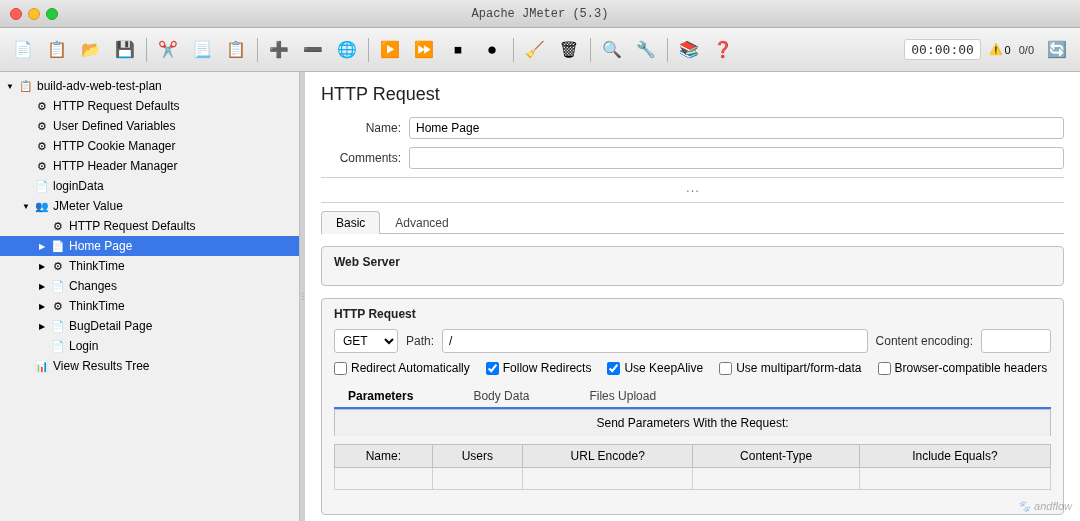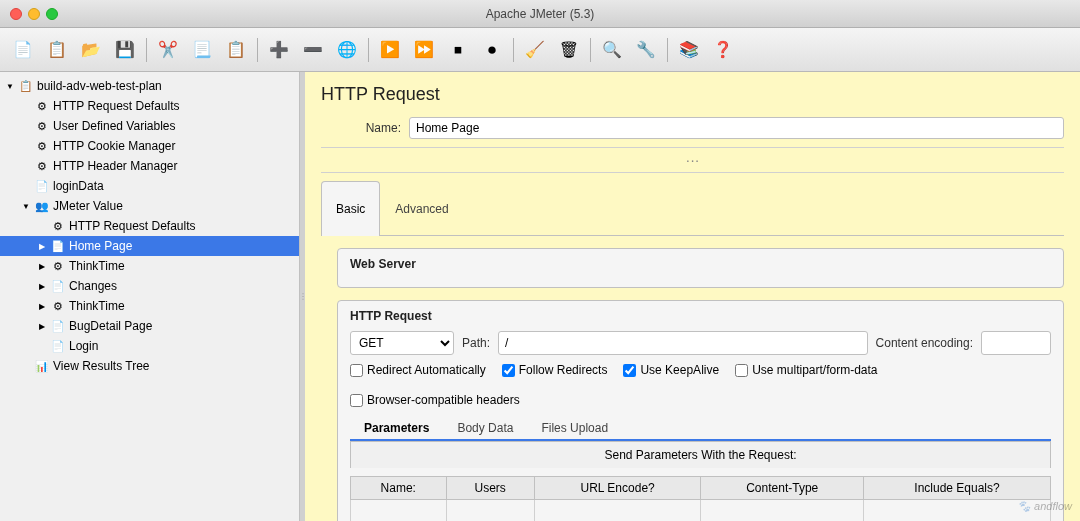--- a/index.html
+++ b/index.html
@@ -36,20 +36,21 @@
       border-radius: 50%;
       cursor: pointer;
     }
     .tl-close { background: #ff5f57; border: 1px solid #e0443e; }
     .tl-minimize { background: #febc2e; border: 1px solid #d4a01a; }
     .tl-maximize { background: #28c840; border: 1px solid #1aab29; }
     .title-text {
       font-size: 12px;
       color: #444;
       font-weight: 500;
+      font-family: Liberation Mono, monospace;
     }
 
     
     .toolbar {
       background: linear-gradient(to bottom, #f5f5f5, #e0e0e0);
       height: 44px;
       display: flex;
       align-items: center;
       padding: 0 8px;
       gap: 4px;
@@ -154,21 +155,21 @@
       cursor: col-resize;
       display: flex;
       align-items: center;
       justify-content: center;
     }
     .resize-dots { font-size: 8px; color: #999; letter-spacing: -1px; }
 
     
     .right-panel {
       flex: 1;
-      background: #fef9c3;
+      background: #ffffff;
       overflow-y: auto;
       padding: 12px 16px;
     }
 
     .panel-title {
       font-size: 18px;
       font-weight: 500;
       color: #222;
       margin-bottom: 12px;
     }
@@ -210,21 +211,21 @@
     }
 
     
     .tabs {
       display: flex;
       gap: 0;
       margin-bottom: 12px;
       border-bottom: 1px solid #c0c0c0;
     }
     .tab {
-      padding: 20px 14px;
+      padding: 4px 14px;
       font-size: 12px;
       cursor: pointer;
       color: #444;
       border: 1px solid transparent;
       border-bottom: none;
       border-radius: 4px 4px 0 0;
       margin-bottom: -1px;
     }
     .tab.active {
       background: #f5f5f5;
@@ -233,21 +234,20 @@
       font-weight: 500;
     }
 
     
     .section-box {
       border: 1px solid #c0c0c0;
       border-radius: 4px;
       padding: 8px 12px;
       margin-bottom: 12px;
       background: #f5f5f5;
-      margin-left: 16px;
     }
     .section-title {
       font-size: 12px;
       font-weight: 600;
       color: #222;
       margin-bottom: 8px;
     }
 
     .server-row {
       display: flex;
@@ -284,21 +284,21 @@
       background: white;
     }
 
     .http-request-row {
       display: flex;
       align-items: center;
       gap: 8px;
       flex-wrap: wrap;
     }
     .method-select {
-      width: 104px;
+      width: 64px;
       height: 24px;
       border: 1px solid #c0c0c0;
       border-radius: 3px;
       padding: 2px 4px;
       font-size: 12px;
       background: white;
       cursor: pointer;
     }
     .path-input {
       flex: 1;
@@ -434,20 +434,29 @@
   <div class="toolbar-separator"></div>
   <div class="toolbar-btn" title="Clear">🧹</div>
   <div class="toolbar-btn" title="Clear All">🗑</div>
   <div class="toolbar-separator"></div>
   <div class="toolbar-btn" title="Search">🔍</div>
   <div class="toolbar-btn" title="Function Helper">🔧</div>
   <div class="toolbar-separator"></div>
   <div class="toolbar-btn" title="Help">📚</div>
   <div class="toolbar-btn" title="About">❓</div>
 
+  <div class="toolbar-right">
+    <span class="timer-display">00:00:00</span>
+    <span class="warning-badge">
+      <span>⚠️</span>
+      <span>0</span>
+    </span>
+    <span class="counter-badge">0/0</span>
+    <div class="toolbar-btn">🔄</div>
+  </div>
 </div>
 
 <div class="main-content">
 
   <div class="sidebar">
 
     <div class="tree-item" style="padding-left:4px;">
       <span class="tree-arrow">▼</span>
       <span class="tree-icon">📋</span>
       <span class="tree-label">build-adv-web-test-plan</span>
@@ -543,20 +552,24 @@
   </div>
 
   <div class="right-panel" style="position:relative;">
     <div class="panel-title">HTTP Request</div>
 
     <div class="form-row">
       <span class="form-label">Name:</span>
       <input class="form-input" type="text" value="Home Page" style="">
     </div>
 
+    <div class="form-row">
+      <span class="form-label">Comments:</span>
+      <input class="form-input" type="text" style="">
+    </div>
 
     <div class="ellipsis-row">
       <span>···</span>
     </div>
 
     <div class="tabs">
       <div class="tab active">
         <span>Basic</span>
       </div>
       <div class="tab">
@@ -596,21 +609,21 @@
         <label class="checkbox-item">
           <input type="checkbox" style="">
           <span>Use multipart/form-data</span>
         </label>
         <label class="checkbox-item">
           <input type="checkbox" style="">
           <span>Browser-compatible headers</span>
         </label>
       </div>
 
-      <div class="sub-tabs" style="margin-top:10px;">
+      <div class="sub-tabs" style="margin-top:10px;gap:32px;">
         <div class="sub-tab active">
           <span>Parameters</span>
         </div>
         <div class="sub-tab">
           <span>Body Data</span>
         </div>
         <div class="sub-tab">
           <span>Files Upload</span>
         </div>
       </div>

